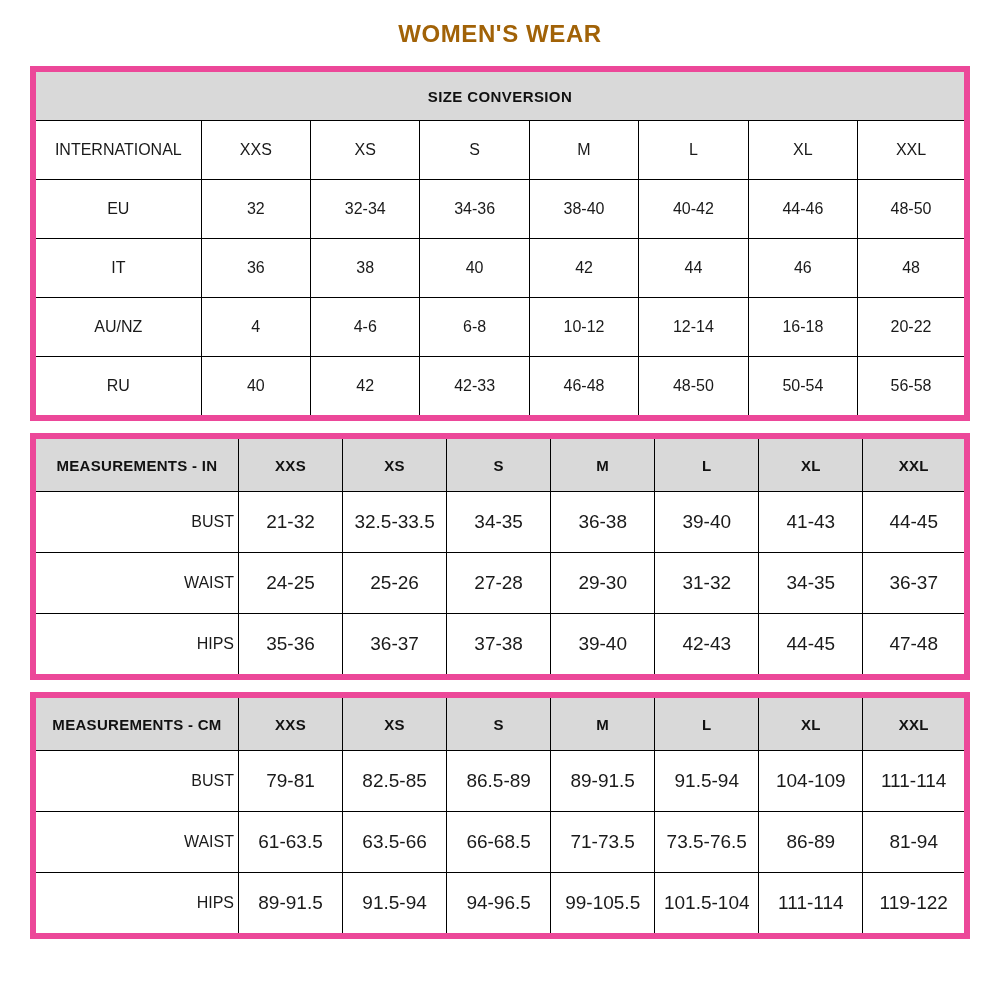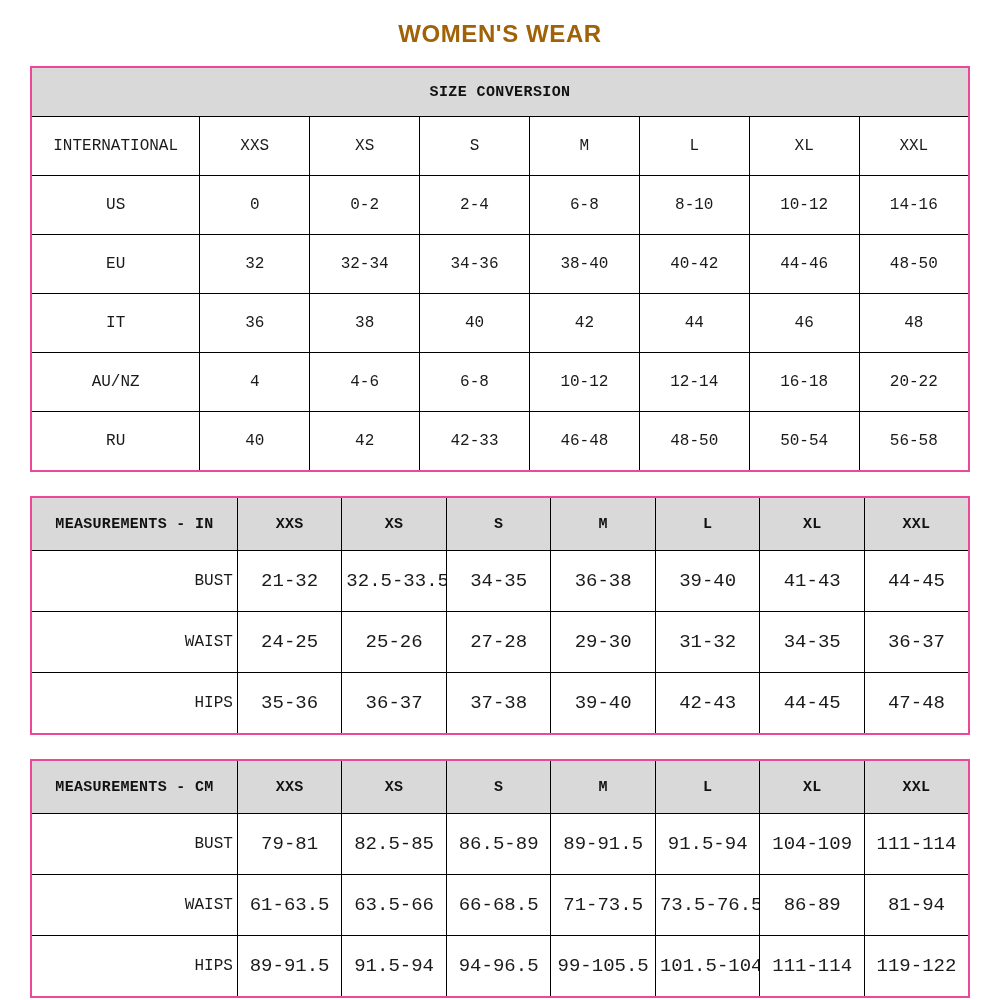--- a/index.html
+++ b/index.html
@@ -21,22 +21,21 @@
     font-size: 24px;
     font-weight: 700;
     letter-spacing: 0.6px;
     margin: 8px 0 18px 0;
     color: #a16207;
   }
   table {
     width: 100%;
     border-collapse: collapse;
     table-layout: fixed;
-    border: 2px solid #ec4899;
-    font-family: Liberation Mono, monospace;
+    border: 6px solid #ec4899;
   }
   th, td {
     border: 1px solid #000000;
     text-align: center;
     vertical-align: middle;
     padding: 2px 4px;
     overflow: hidden;
     white-space: nowrap;
   }
   th.banner {
@@ -53,21 +52,21 @@
     font-weight: 400;
     font-size: 16px;
     height: 54px;
   }
   .conv tbody td {
     font-size: 16px;
     height: 54px;
   }
   
   .meas {
-    margin-top: 24px;
+    margin-top: 12px;
   }
   .meas thead th.hdr {
     background: #d9d9d9;
     font-weight: 700;
     font-size: 15px;
     letter-spacing: 0.3px;
     height: 48px;
     color: #111111;
   }
   .meas tbody td {
@@ -106,30 +105,20 @@
           <th class="hdr">XS</th>
           <th class="hdr">S</th>
           <th class="hdr">M</th>
           <th class="hdr">L</th>
           <th class="hdr">XL</th>
           <th class="hdr">XXL</th>
         </tr>
       </thead>
       <tbody>
         <tr>
-          <td class="row-label">US</td>
-          <td class="cell">0</td>
-          <td class="cell">0-2</td>
-          <td class="cell">2-4</td>
-          <td class="cell">6-8</td>
-          <td class="cell">8-10</td>
-          <td class="cell">10-12</td>
-          <td class="cell">14-16</td>
-        </tr>
-        <tr>
           <td class="row-label">EU</td>
           <td class="cell">32</td>
           <td class="cell">32-34</td>
           <td class="cell">34-36</td>
           <td class="cell">38-40</td>
           <td class="cell">40-42</td>
           <td class="cell">44-46</td>
           <td class="cell">48-50</td>
         </tr>
         <tr>

